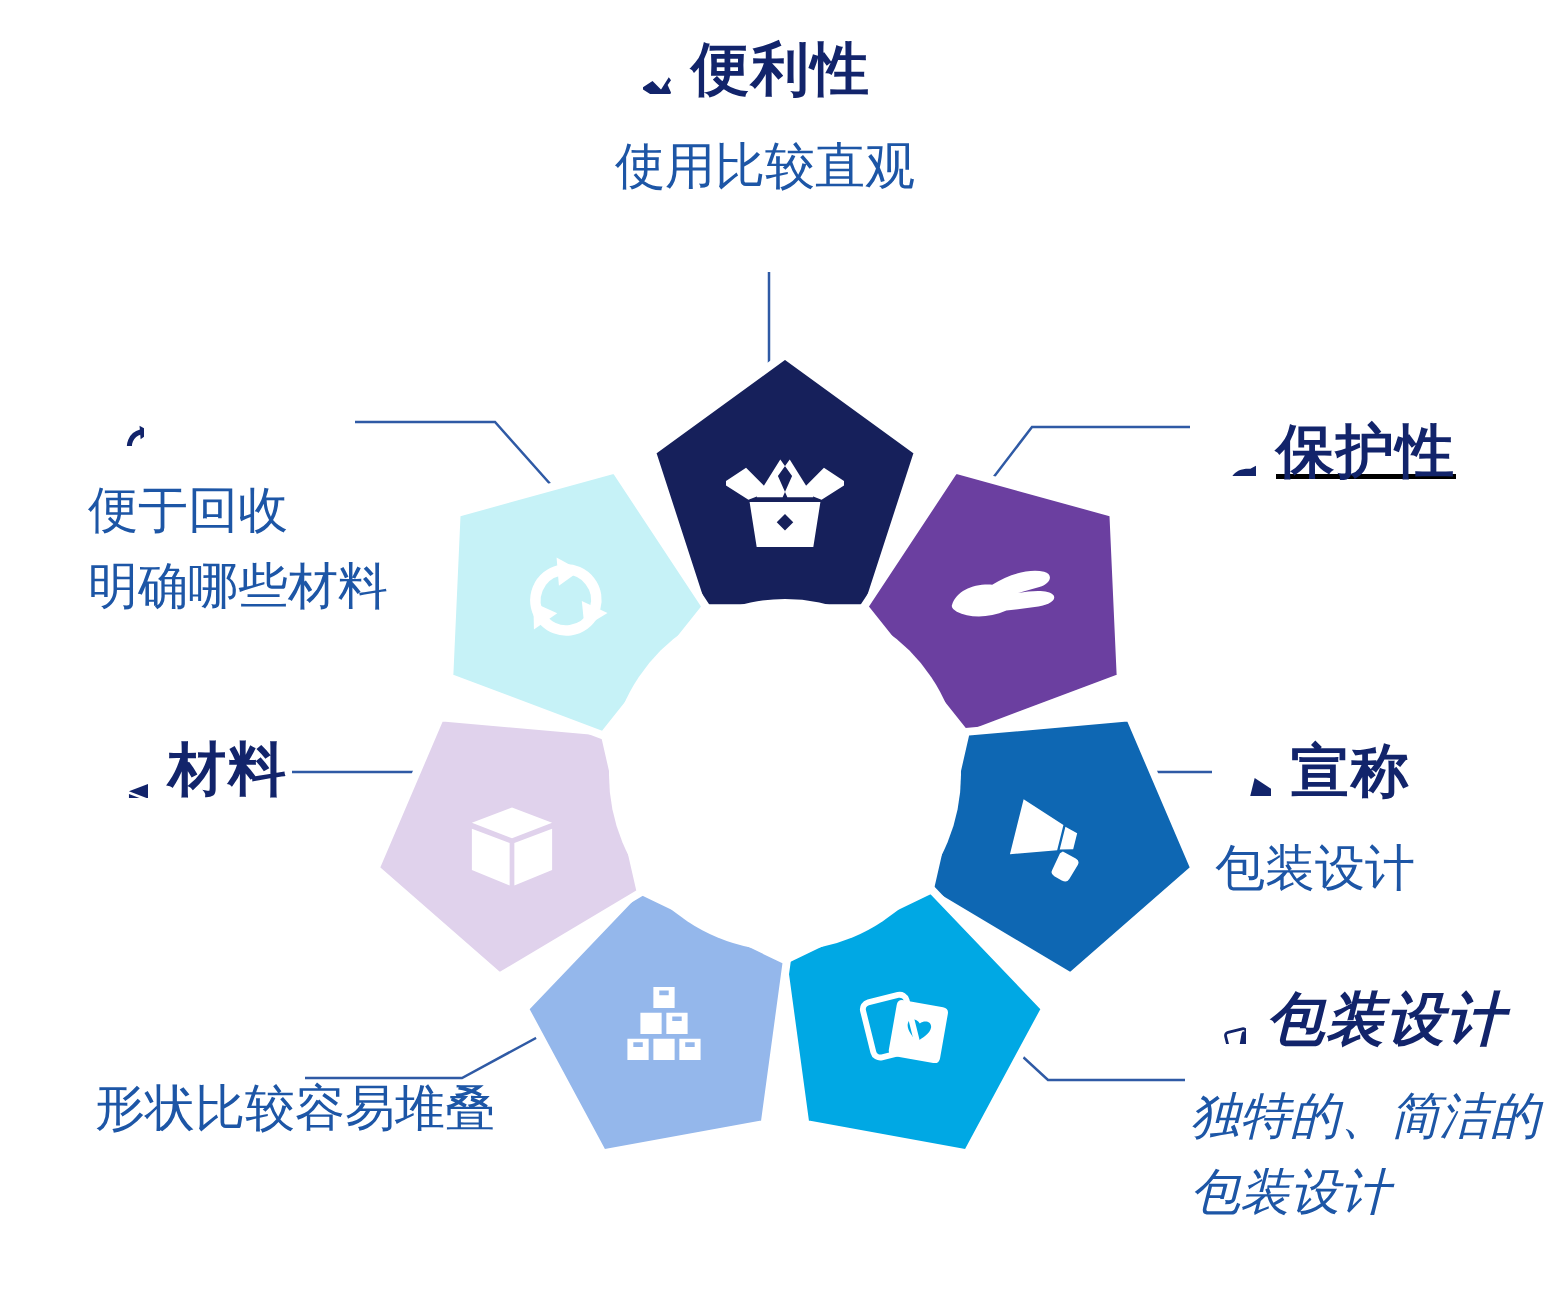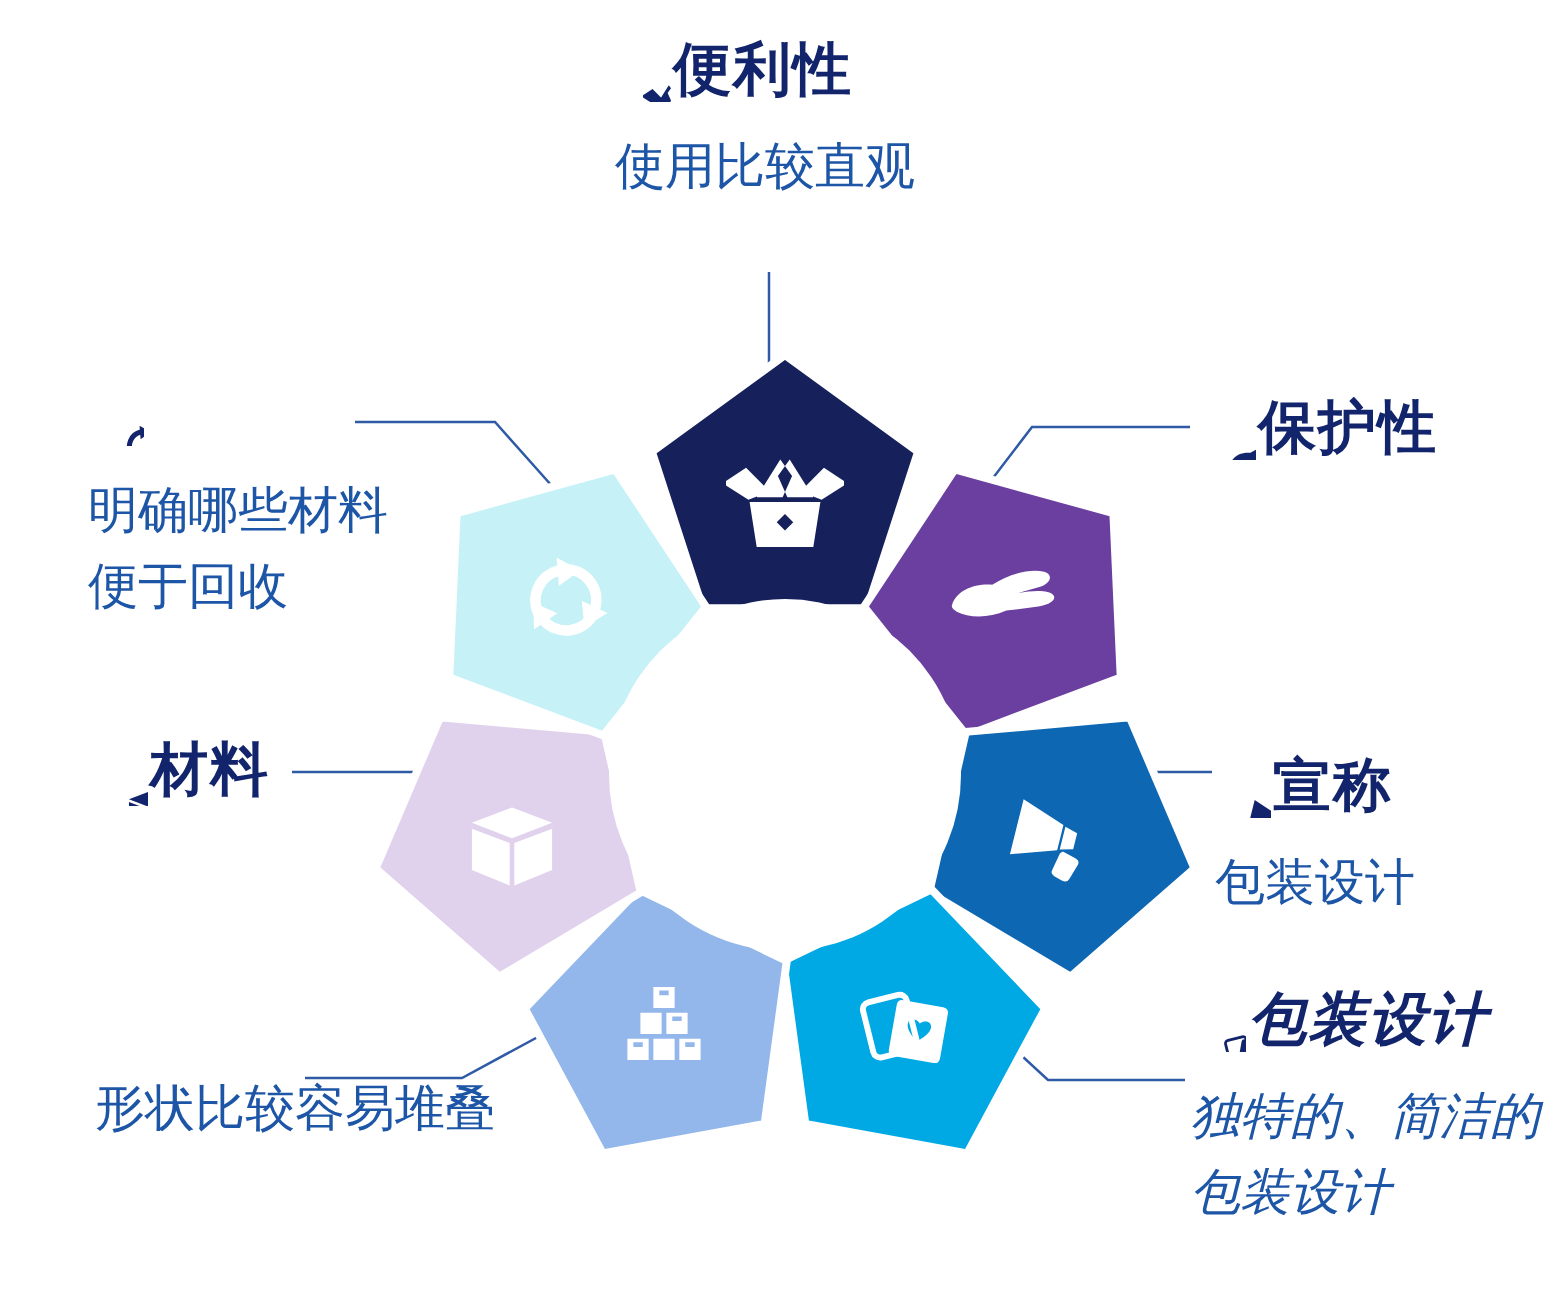--- a/index.html
+++ b/index.html
@@ -6,36 +6,36 @@
   body{
     width:1565px;height:1304px;position:relative;overflow:hidden;
     background:#ffffff;
     font-family:"DejaVu Sans","Liberation Sans",sans-serif;
   }
   #flower{position:absolute;left:0;top:0;width:1565px;height:1304px;}
   .petal{stroke:#ffffff;stroke-width:8;stroke-linejoin:miter;}
   .petal-icon{color:var(--icon_on_petal);}
   .connector{fill:none;stroke:var(--line_color);stroke-width:2.5;}
   .label{position:absolute;}
-  .title-row{display:flex;align-items:flex-end;gap:2px;}
+  .title-row{display:flex;align-items:flex-start;gap:20px;}
   .t-icon{width:56px;height:56px;flex:0 0 auto;color:var(--title_color);}
   .label-title{
     font-size:58px;font-weight:700;color:var(--title_color);
     letter-spacing:2px;white-space:nowrap;line-height:1.1;
   }
   .label-desc{
     margin-top:26px;font-size:50px;line-height:1.52;
     color:var(--desc_color);white-space:nowrap;
   }
   .lbl-convenience{left:615px;top:38px;}
   .lbl-sustainability{left:88px;top:390px;}
   .lbl-material{left:92px;top:742px;font-family:Liberation Mono, monospace;}
   .lbl-storage{left:95px;top:1044px;}
-  .lbl-protection{left:1200px;top:396px;}
-  .lbl-claim{left:1215px;top:740px;margin-top:14px;}
+  .lbl-protection{left:1200px;top:420px;text-decoration:underline;}
+  .lbl-claim{left:1215px;top:740px;}
   .lbl-packaging{left:1190px;top:988px;font-style:italic;}
 </style>
 </head>
 <body>
 
 <svg id="flower" viewBox="0 0 1565 1304" xmlns="http://www.w3.org/2000/svg">
   <defs>
     <symbol id="sym-open-box" viewBox="-50 -50 100 100">
       <path fill="currentColor" fill-rule="evenodd" d="M-30 6 L30 6 L24 44 L-24 44 Z M0 16 L7 23 L0 30 L-7 23 Z"></path>
       <path fill="currentColor" d="M-31 4 L-53 -10 L-33 -23 L-13 -3 Z
@@ -145,22 +145,22 @@
   </div>
 </div>
 
 <div class="label lbl-sustainability">
   <div class="title-row">
     <svg class="t-icon" viewBox="-50 -50 100 100">
         <use href="#sym-recycle"></use>
       </svg>
   </div>
   <div class="label-desc">
+    <div>便于回收</div>
     <div>明确哪些材料</div>
-    <div>便于回收</div>
   </div>
 </div>
 
 <div class="label lbl-material">
   <div class="title-row">
     <svg class="t-icon" viewBox="-50 -50 100 100">
         <use href="#sym-closed-box"></use>
       </svg>
     <span class="label-title">材料</span>
   </div>

